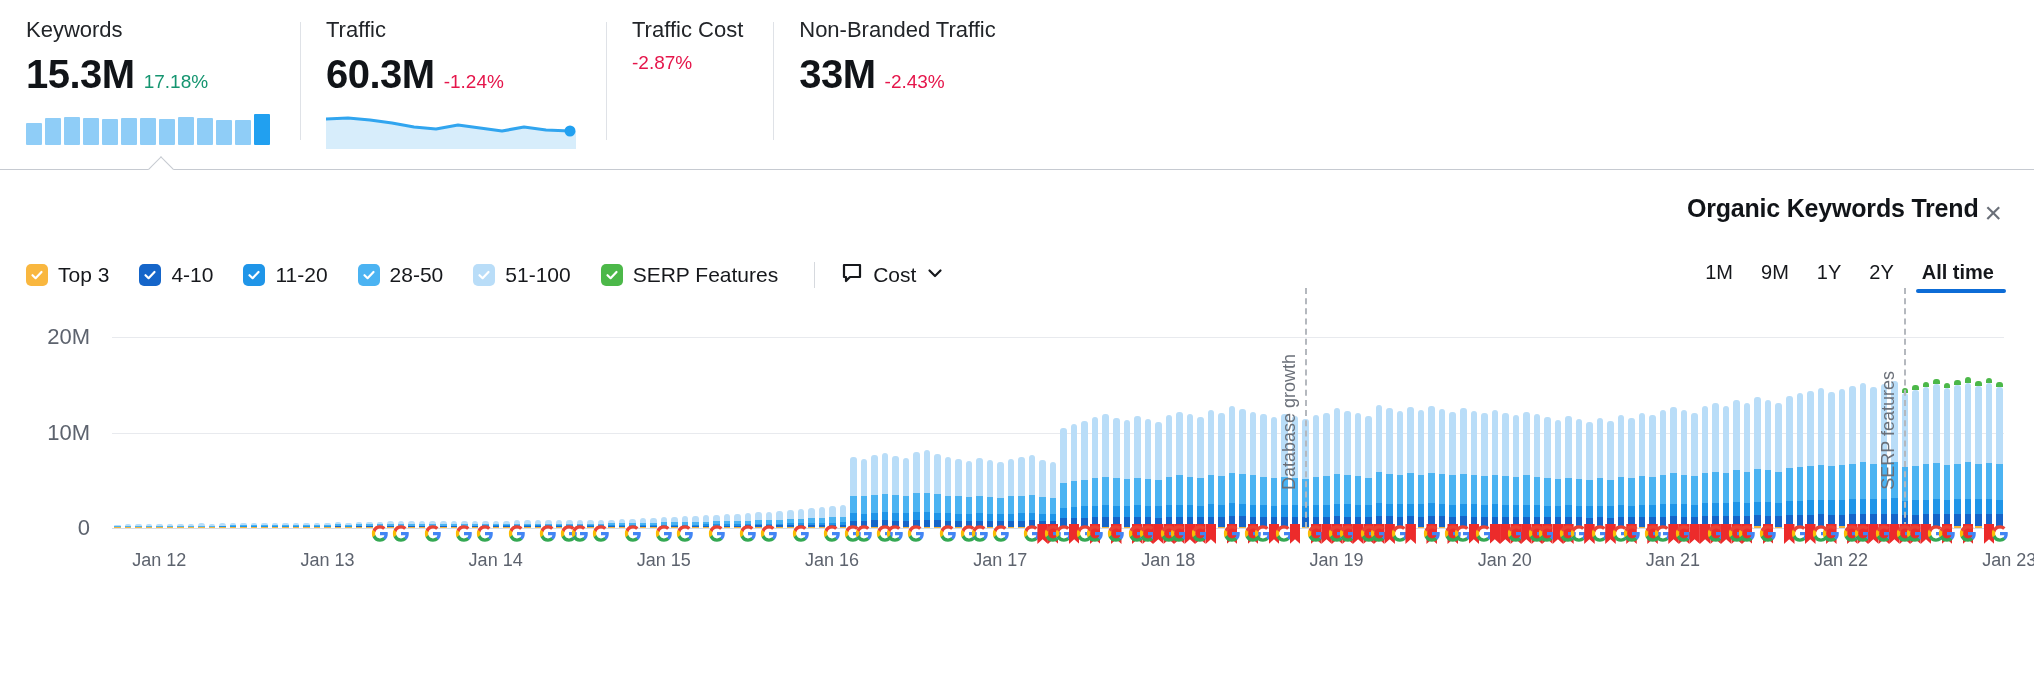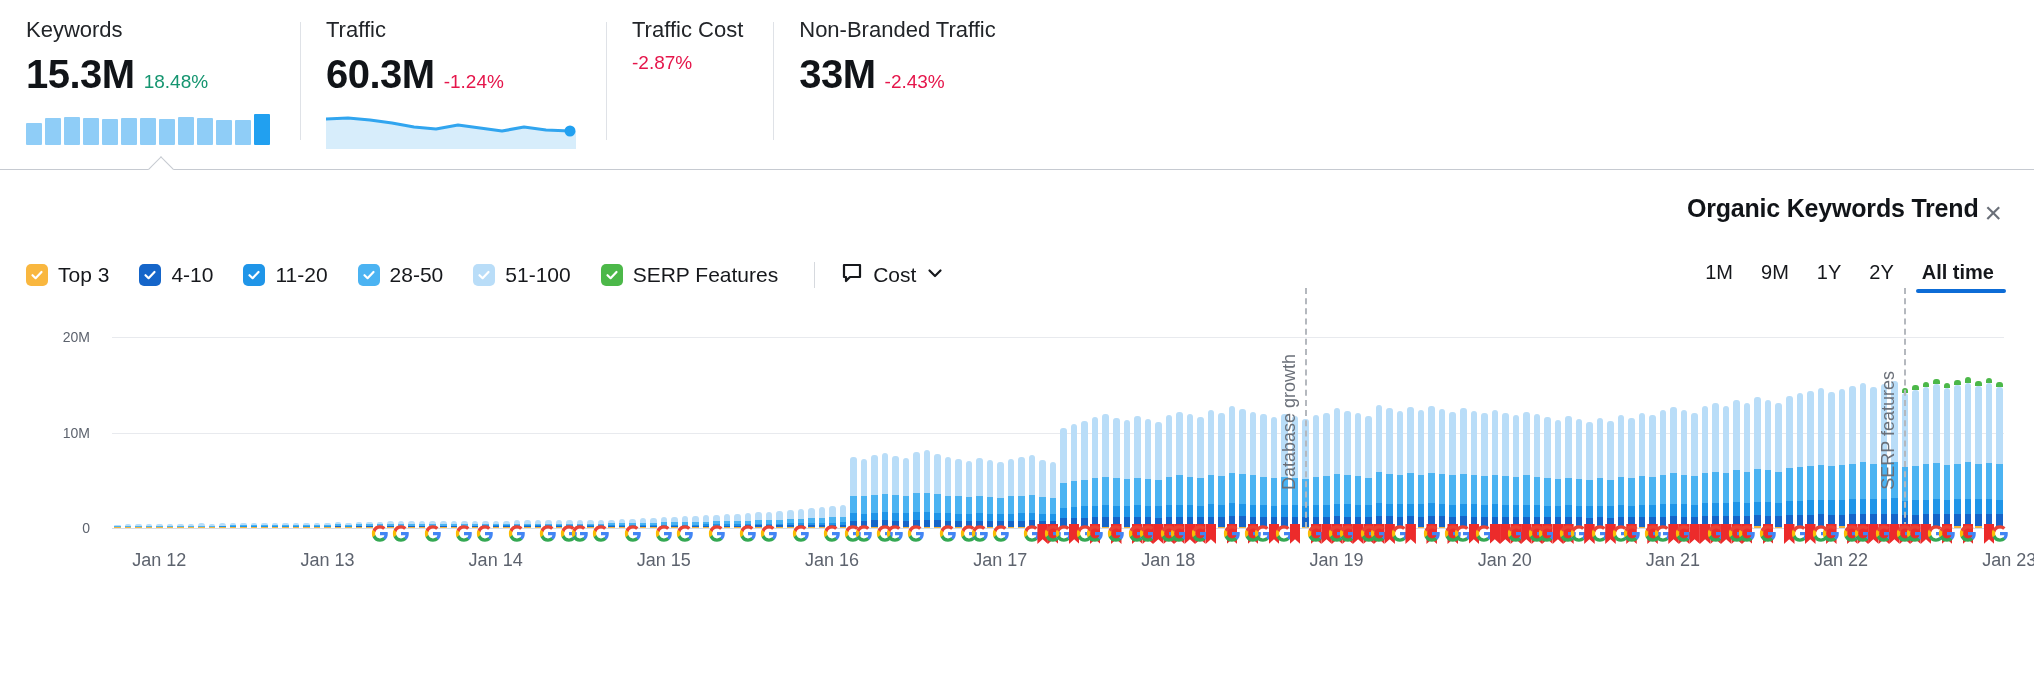--- a/index.html
+++ b/index.html
@@ -131,21 +131,21 @@
     content:"";
     position:absolute; left: 8px; right: 2px; bottom: 0;
     height: 4px; background: #0d6cd6; border-radius: 2px;
   }
 
   
   .plot-wrap { position: relative; margin-top: 26px; height: 250px; }
   .y-axis { position: absolute; left: 0; top: 0; width: 72px; height: 210px; }
   .y-tick {
     position: absolute; right: 8px;
-    font-size: 14px; color: #5d636e;
+    font-size: 22px; color: #5d636e;
     transform: translateY(-50%);
     white-space: nowrap;
   }
   .grid-area { position: absolute; left: 86px; right: 4px; top: 0; height: 210px; }
   .gridline { position:absolute; left:0; right:0; height:1px; background:#e8eaee; }
   .gridline.zero { background:#d9dce1; }
 
   .bars { position:absolute; left:0; right:0; bottom:0; height: 210px; display:flex; align-items:flex-end; }
   .bar { flex: 1 1 0; display:flex; flex-direction: column; justify-content:flex-end; align-items:center; height: 100%; }
   .bar .stack { width: 62%; max-width: 11px; display:flex; flex-direction:column; justify-content:flex-end; height:100%; }
@@ -191,21 +191,21 @@
 </head>
 <body>
 
 <div class="root">
 
   <div class="metrics" id="metrics">
       <div class="metric">
         <div class="m-label">Keywords</div>
         <div class="m-valrow">
           <span class="m-value">15.3M</span>
-          <span class="m-delta pos">18.48%</span>
+          <span class="m-delta pos">17.18%</span>
         </div>
         <div class="spark-bars">
           <i class="" style="height:22px"></i>
           <i class="" style="height:27px"></i>
           <i class="" style="height:28px"></i>
           <i class="" style="height:27px"></i>
           <i class="" style="height:26px"></i>
           <i class="" style="height:27px"></i>
           <i class="" style="height:27px"></i>
           <i class="" style="height:26px"></i>

